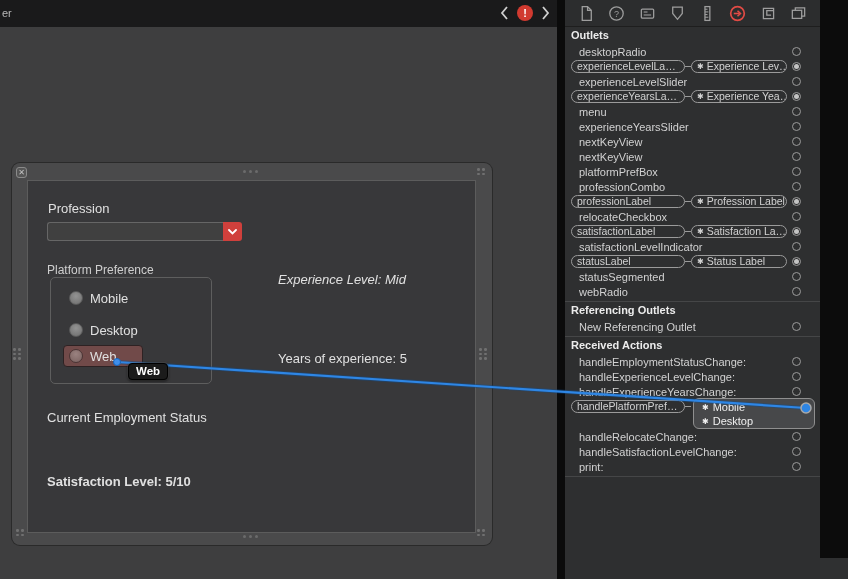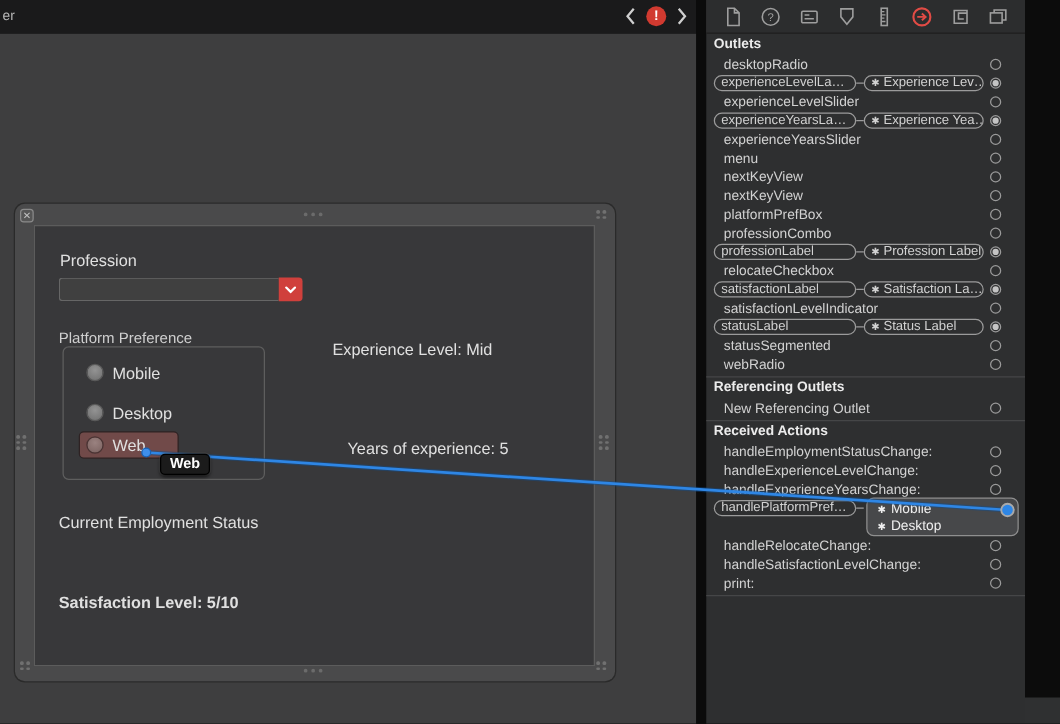--- a/index.html
+++ b/index.html
@@ -179,21 +179,21 @@
   <div class="groupbox"></div>
 
   <div class="web-hl"></div>
   <span class="radio" style="left:69px; top:291px;"></span>
   <span class="cv-label" style="left:90px; top:291px;">Mobile</span>
   <span class="radio" style="left:69px; top:323px;"></span>
   <span class="cv-label" style="left:90px; top:323px;">Desktop</span>
   <span class="radio web" style="left:69px; top:349px;"></span>
   <span class="cv-label" style="left:90px; top:349px;">Web</span>
 
-  <span class="cv-label" style="left:266px; top:272px;">Experience Level: Mid</span>
+  <span class="cv-label" style="left:278px; top:272px;font-style:italic;">Experience Level: Mid</span>
   <span class="cv-label" style="left:278px; top:351px;">Years of experience: 5</span>
   <span class="cv-label" style="left:47px; top:410px;">Current Employment Status</span>
   <span class="cv-label" style="left:47px; top:474px;font-weight:bold;">Satisfaction Level: 5/10</span>
 
   <div class="tooltip">Web</div>
 
   <div class="panel">
     <div class="tabbar">
       <span class="tab">
         <svg class="icon" viewBox="0 0 16 16">
@@ -269,25 +269,25 @@
         <div class="insp-row">
           <span class="pill left">experienceYearsLabel</span>
           <span class="dash"></span>
           <span class="pill right">
             <span class="star">✱</span>
             <span>Experience Yea…</span>
           </span>
           <span class="circ connected"></span>
         </div>
         <div class="insp-row">
+          <span class="row-name">menu</span>
+          <span class="circ"></span>
+        </div>
+        <div class="insp-row">
           <span class="row-name">experienceYearsSlider</span>
-          <span class="circ"></span>
-        </div>
-        <div class="insp-row">
-          <span class="row-name">menu</span>
           <span class="circ"></span>
         </div>
         <div class="insp-row">
           <span class="row-name">nextKeyView</span>
           <span class="circ"></span>
         </div>
         <div class="insp-row">
           <span class="row-name">nextKeyView</span>
           <span class="circ"></span>
         </div>

